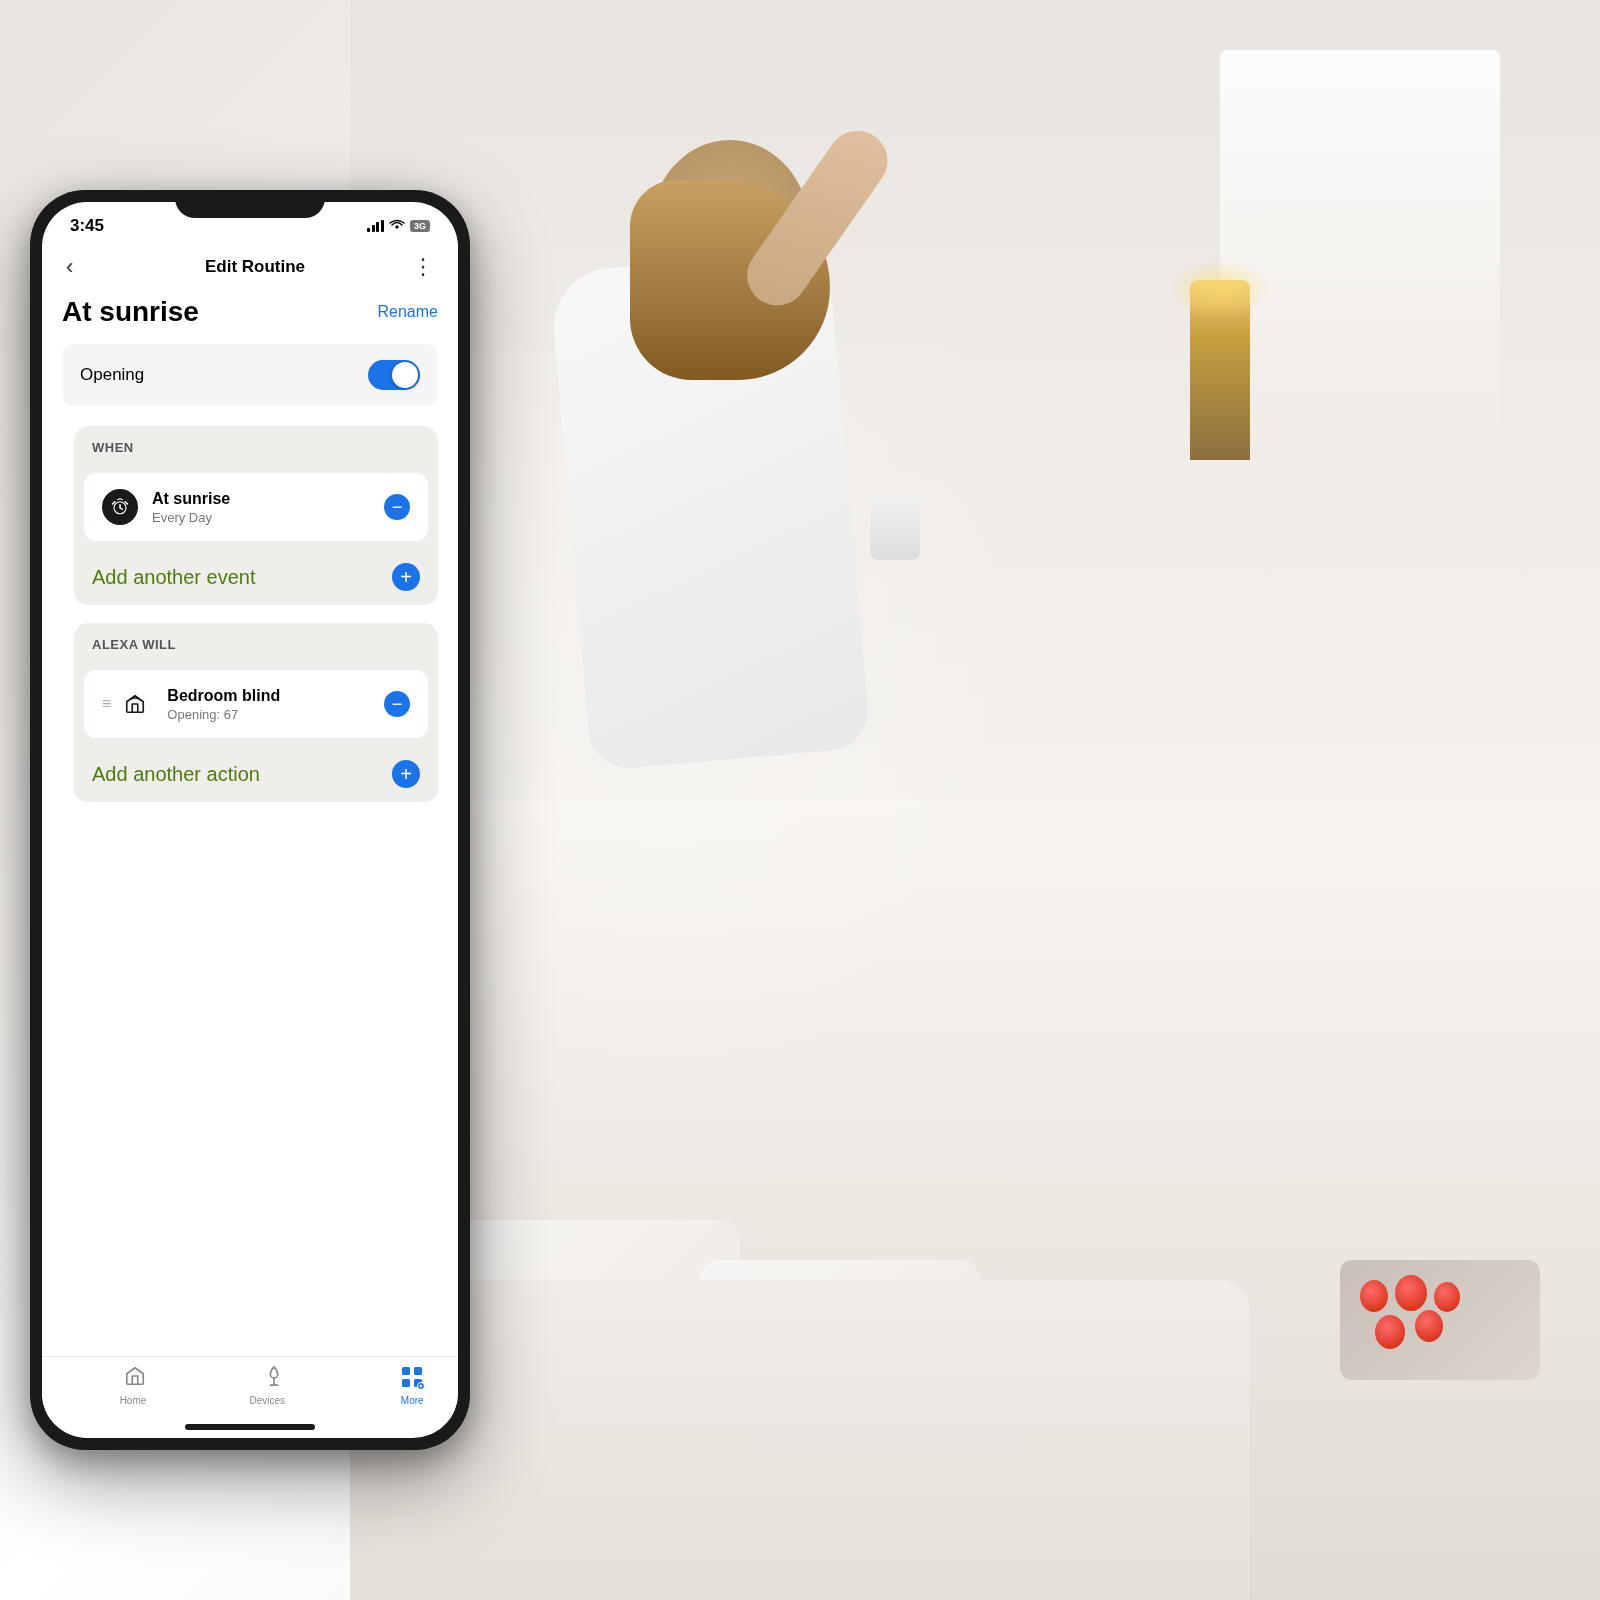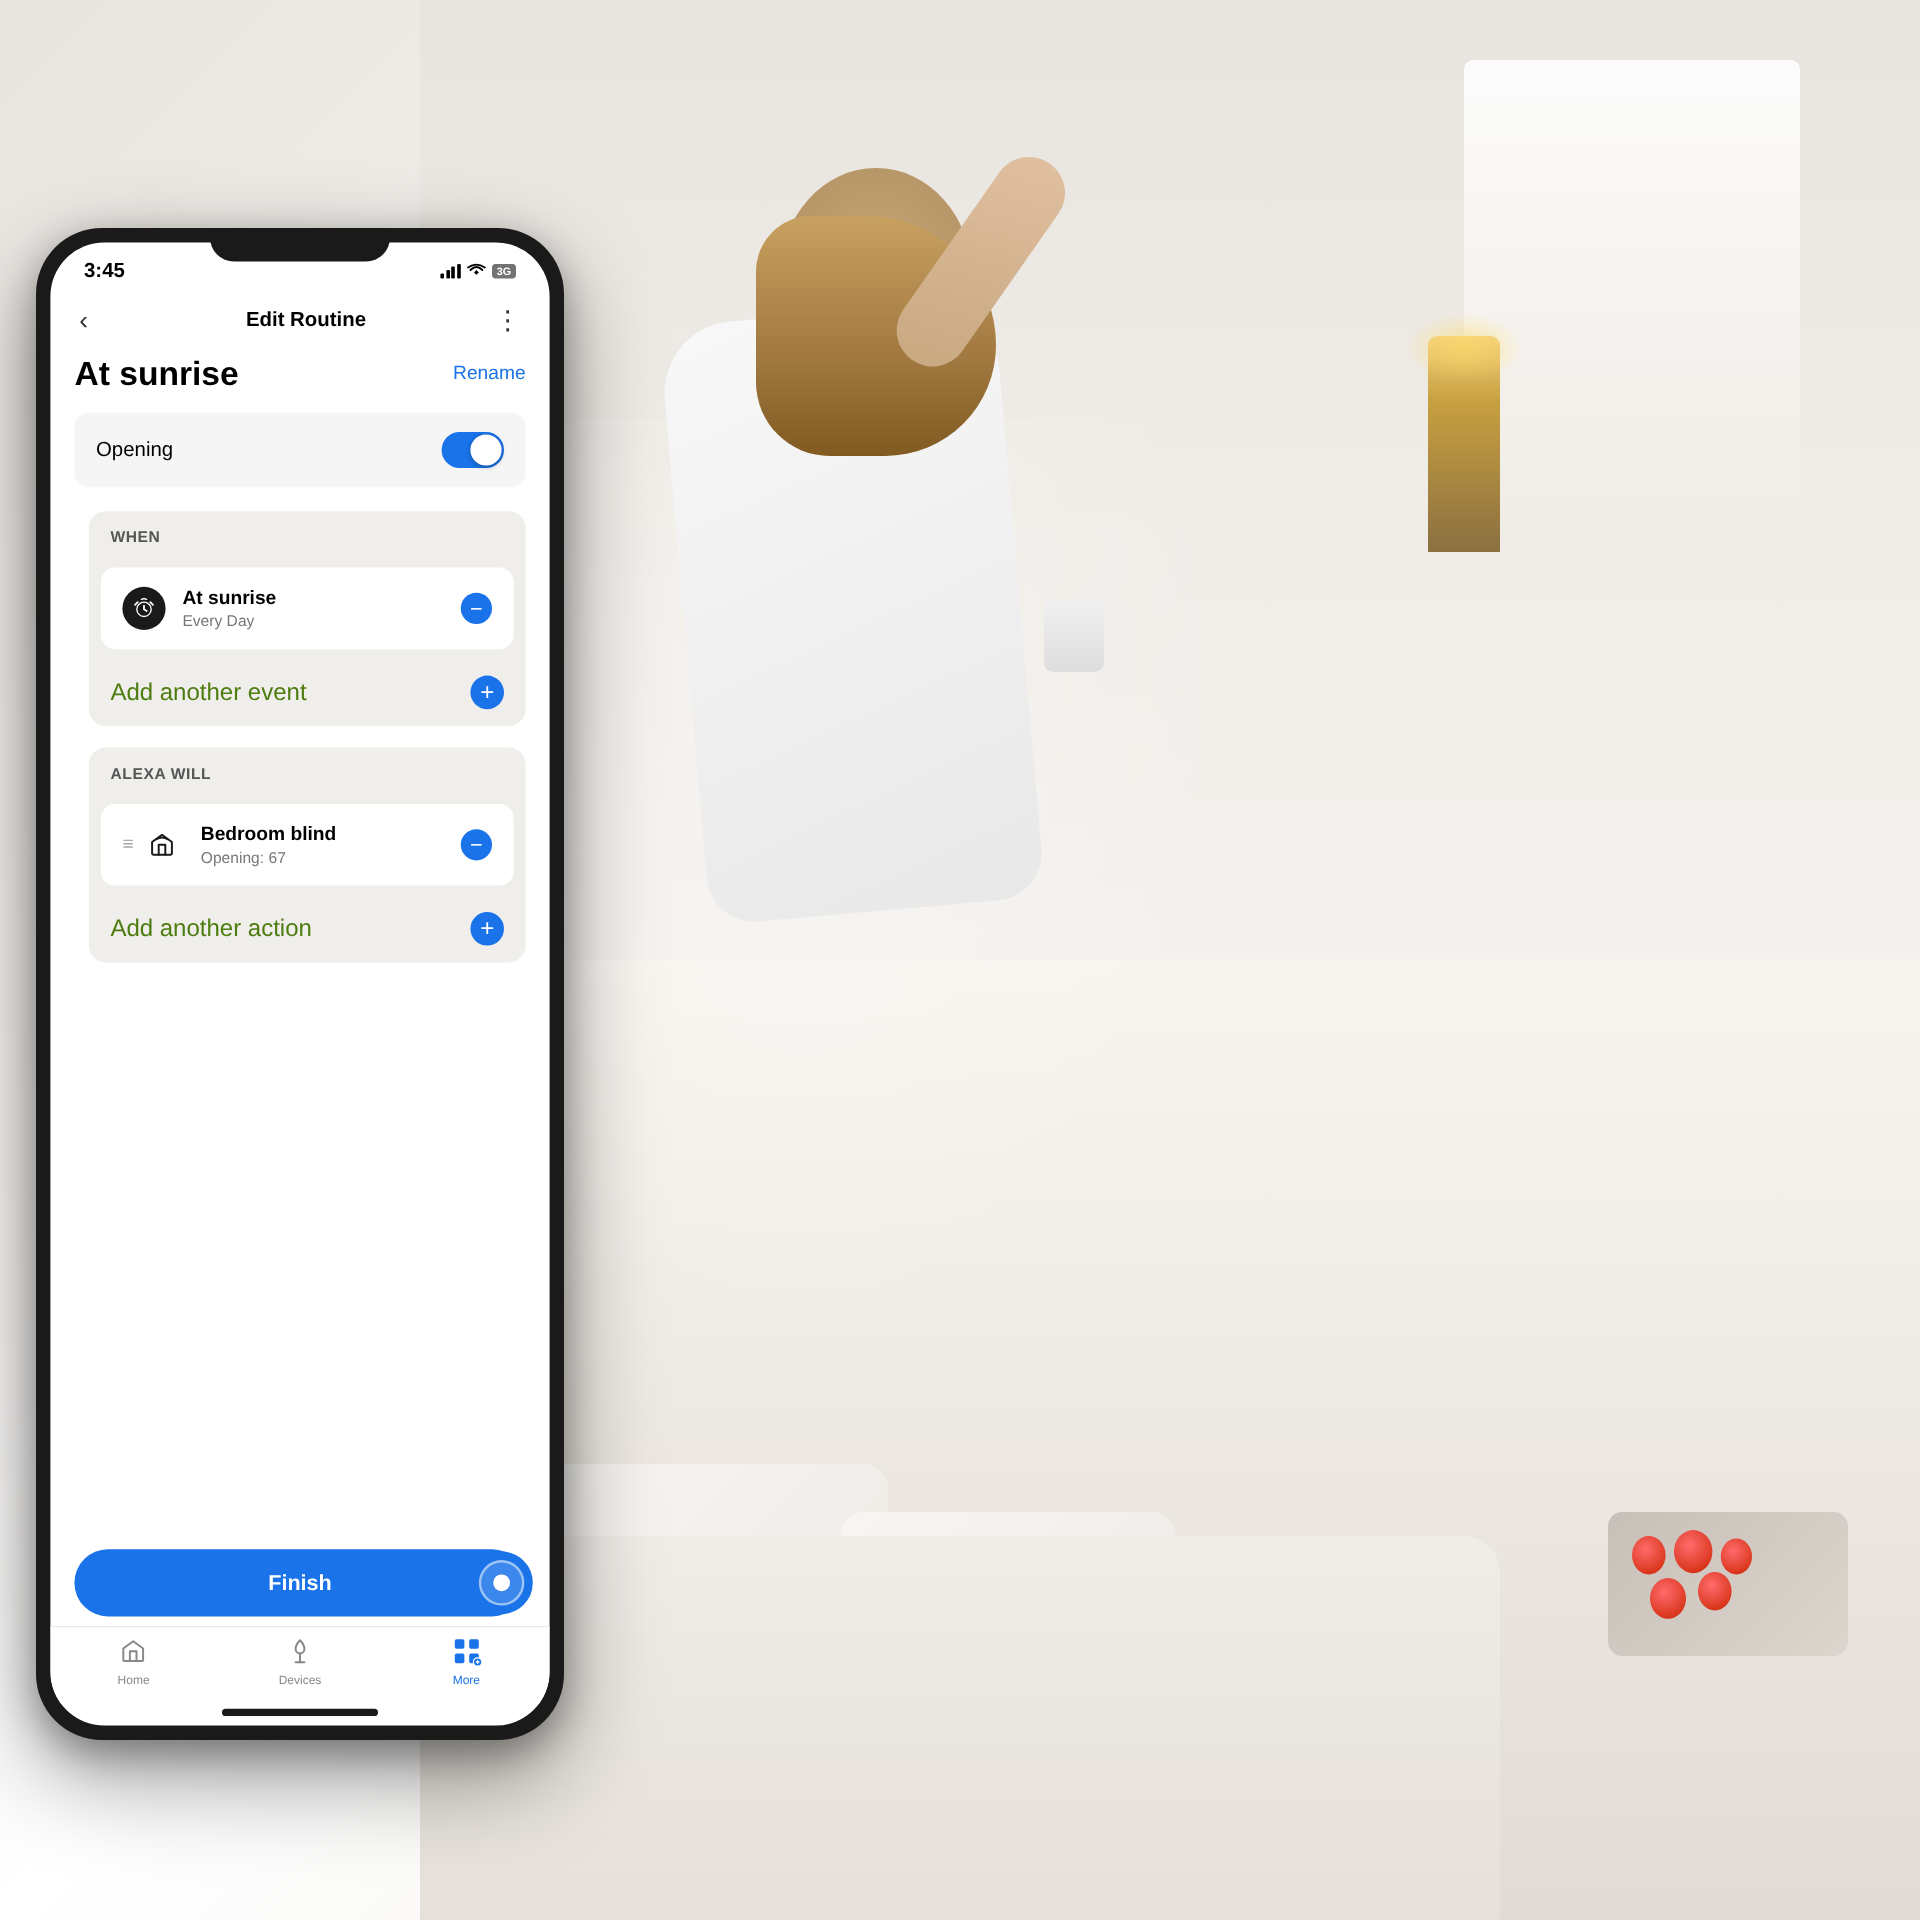--- a/index.html
+++ b/index.html
@@ -392,21 +392,21 @@
       align-items: center;
       padding: 8px 0 14px;
       border-top: 1px solid #e8e8e8;
       background: white;
       flex-shrink: 0;
     }
 
     .tab-item {
       display: flex;
       flex-direction: column;
-      align-items: center;
+      align-items: flex-end;
       cursor: pointer;
       min-width: 70px;
     }
 
     .tab-label {
       font-size: 10px;
       color: #888;
     }
 
     .tab-label.active {
@@ -627,32 +627,20 @@
             <div class="add-btn">
               <span>+</span>
             </div>
           </div>
         </div>
 
         <div style="height: 20px;"></div>
 
       </div>
 
-      <div class="bottom-area">
-        <div class="finish-row">
-          <div class="finish-btn">
-            <span class="finish-label">Finish</span>
-          </div>
-          <div class="alexa-circle">
-            <div class="alexa-inner">
-              <div class="alexa-dot"></div>
-            </div>
-          </div>
-        </div>
-      </div>
 
       <div class="tab-bar">
         <div class="tab-item">
           <div style="font-size:22px;color:#888;margin-bottom:2px;">
             <svg width="22" height="22" viewBox="0 0 24 24" fill="none" stroke="#888" stroke-width="1.8" stroke-linecap="round" stroke-linejoin="round">
               <path d="M3 9.5L12 3L21 9.5V20a1 1 0 01-1 1H4a1 1 0 01-1-1V9.5z"></path>
               <path d="M9 21V12h6v9"></path>
             </svg>
           </div>
           <span class="tab-label">Home</span>

